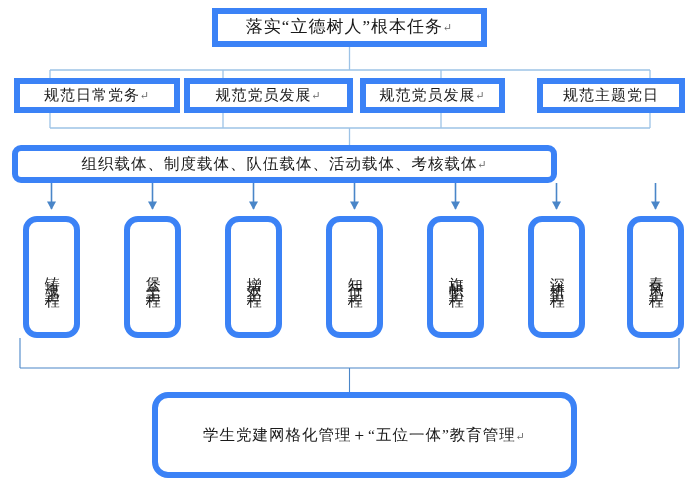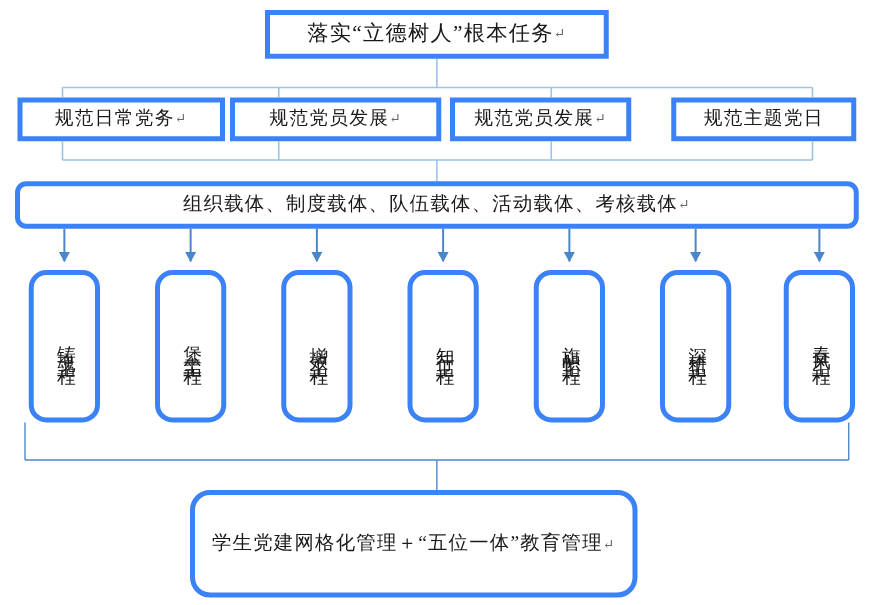--- a/index.html
+++ b/index.html
@@ -21,21 +21,21 @@
     position: absolute;
     left: 0;
     top: 0;
     width: 699px;
     height: 484px;
     pointer-events: none;
   }
   .node {
     position: absolute;
     box-sizing: border-box;
-    border: 4px solid #3b82f6;
+    border: 6px solid #3b82f6;
     background: #ffffff;
     color: #1a1a1a;
     display: flex;
     align-items: center;
     justify-content: center;
     text-align: center;
     letter-spacing: 1px;
   }
   .node.rect { border-radius: 0; }
   .node.round-sm { border-radius: 9px; }
@@ -142,21 +142,21 @@
   </div>
   <div class="node rect norm-node" style="left:360px; top:78px; width:145px; height:35px;">
     <span>规范党员发展</span>
       <span class="pilcrow">↵</span>
   </div>
   <div class="node rect norm-node" style="left:537px; top:78px; width:148px; height:35px;">
     <span>规范主题党日</span>
       <span class="pilcrow"></span>
   </div>
 
-  <div class="node round-sm carrier-node" style="left:12px; top:145px; width:675px; height:38px;">
+  <div class="node round-sm carrier-node" style="left:12px; top:145px; width:545px; height:38px;">
     <span>组织载体、制度载体、队伍载体、活动载体、考核载体</span>
       <span class="pilcrow">↵</span>
   </div>
 
   <div class="node round-lg project-node" style="left:23px; top:216px; width:57px; height:122px;">
     <span class="vtext">铸魂工程</span>
   </div>
   <div class="node round-lg project-node" style="left:124px; top:216px; width:57px; height:122px;">
     <span class="vtext">堡垒工程</span>
   </div>
@@ -169,17 +169,17 @@
   <div class="node round-lg project-node" style="left:427px; top:216px; width:57px; height:122px;">
     <span class="vtext">旗帜工程</span>
   </div>
   <div class="node round-lg project-node" style="left:528px; top:216px; width:57px; height:122px;">
     <span class="vtext">深耕工程</span>
   </div>
   <div class="node round-lg project-node" style="left:627px; top:216px; width:57px; height:122px;">
     <span class="vtext">春风工程</span>
   </div>
 
-  <div class="node round-pill bottom-node" style="left:152px; top:392px; width:358px; height:86px;">
+  <div class="node round-pill bottom-node" style="left:152px; top:392px; width:425px; height:86px;">
     <div class="bline"><span>学生党建网格化管理＋“五位一体”教育管理</span><span class="pilcrow">↵</span></div>
   </div>
 
 </div>
 
 </body></html>

